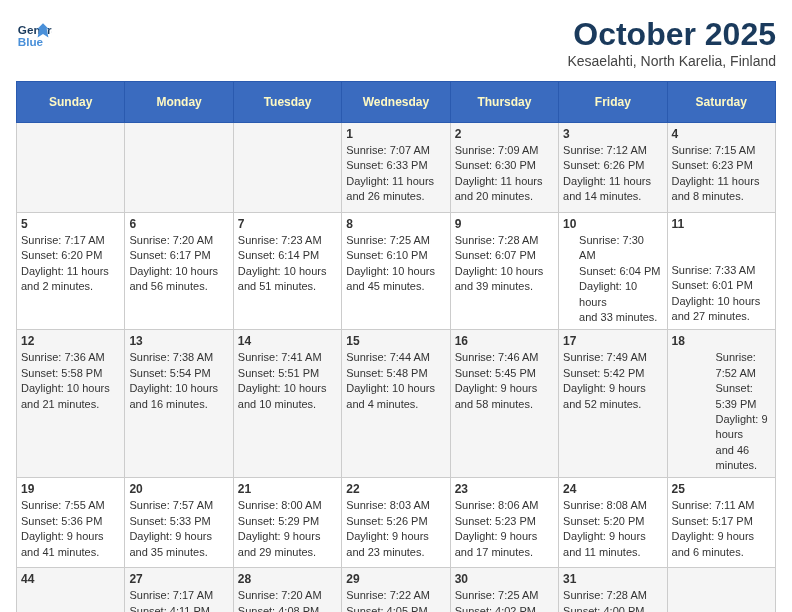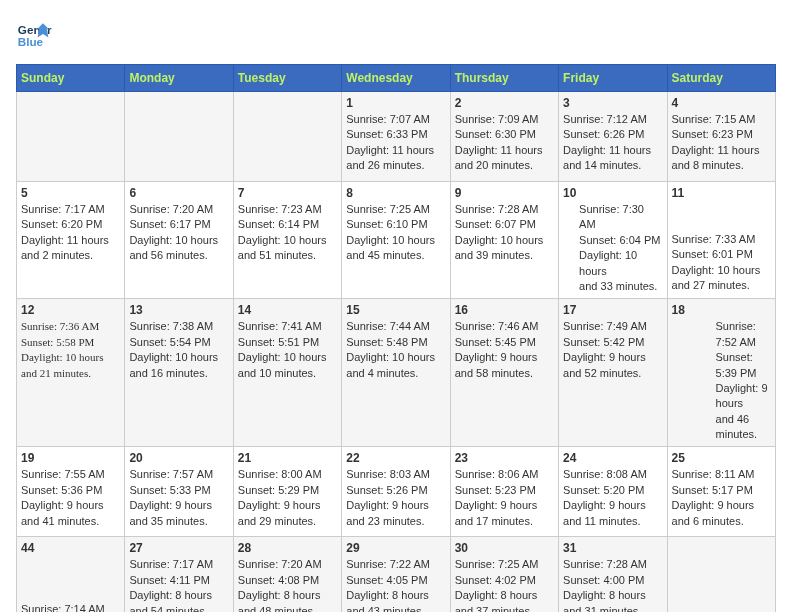--- a/index.html
+++ b/index.html
@@ -37,25 +37,25 @@
       font-size: 14px;
       color: #444;
     }
     .calendar {
       width: 100%;
       border-collapse: collapse;
       border: 1px solid #ccc;
     }
     .calendar th {
       background-color: #3a6bbf;
-      color: #bef264;
+      color: #fef9c3;
       font-size: 12px;
       font-weight: bold;
-      padding: 6px 4px;
-      text-align: left;
+      padding: 13px 4px;
+      text-align: center;
       border: 1px solid #2a5aaf;
     }
     .calendar td {
       vertical-align: top;
       padding: 4px;
       border: 1px solid #ccc;
       width: calc(100% / 7);
       font-size: 10px;
       color: #333;
       height: 90px;
@@ -81,20 +81,24 @@
 </head>
 <body>
 
 <div class="header">
   <div class="logo">
     <svg class="logo-icon" viewBox="0 0 40 40">
       <text x="2" y="20" font-size="13" font-weight="bold" fill="#1a3a5c">General</text>
       <text x="2" y="33" font-size="13" font-weight="bold" fill="#4a90d9">Blue</text>
       <path d="M30 8 L38 16 L34 14 L36 24 L30 20 L24 24 L26 14 L22 16 Z" fill="#4a90d9"></path>
     </svg>
+  </div>
+  <div class="title-block">
+    <div class="month-title">October 2025</div>
+    <div class="location">Kesaelahti, North Karelia, Finland</div>
   </div>
 </div>
 
 <table class="calendar">
   <thead>
     <tr>
     <th>Sunday</th>
         <th>Monday</th>
         <th>Tuesday</th>
         <th>Wednesday</th>
@@ -184,21 +188,21 @@
           <span class="day-num">11</span>
           <div class="day-info" style="white-space: pre-line; margin-top: 32px;">Sunrise: 7:33 AM
 Sunset: 6:01 PM
 Daylight: 10 hours
 and 27 minutes.</div>
         </td>
       </tr>
       <tr>
         <td>
           <span class="day-num">12</span>
-          <div class="day-info" style="white-space: pre-line; font-family: Liberation Serif, serif;">Sunrise: 7:36 AM
+          <div class="day-info" style="white-space: pre-line;">Sunrise: 7:36 AM
 Sunset: 5:58 PM
 Daylight: 10 hours
 and 21 minutes.</div>
         </td>
         <td>
           <span class="day-num">13</span>
           <div class="day-info" style="white-space: pre-line;">Sunrise: 7:38 AM
 Sunset: 5:54 PM
 Daylight: 10 hours
 and 16 minutes.</div>
@@ -277,21 +281,21 @@
         </td>
         <td>
           <span class="day-num">24</span>
           <div class="day-info" style="white-space: pre-line;">Sunrise: 8:08 AM
 Sunset: 5:20 PM
 Daylight: 9 hours
 and 11 minutes.</div>
         </td>
         <td>
           <span class="day-num">25</span>
-          <div class="day-info" style="white-space: pre-line;">Sunrise: 8:11 AM
+          <div class="day-info" style="white-space: pre-line;">Sunrise: 7:11 AM
 Sunset: 5:17 PM
 Daylight: 9 hours
 and 6 minutes.</div>
         </td>
       </tr>
       <tr>
         <td>
           <span class="day-num">44</span>
           <div class="day-info" style="white-space: pre-line; margin-top: 47px;">Sunrise: 7:14 AM
 Sunset: 4:14 PM

